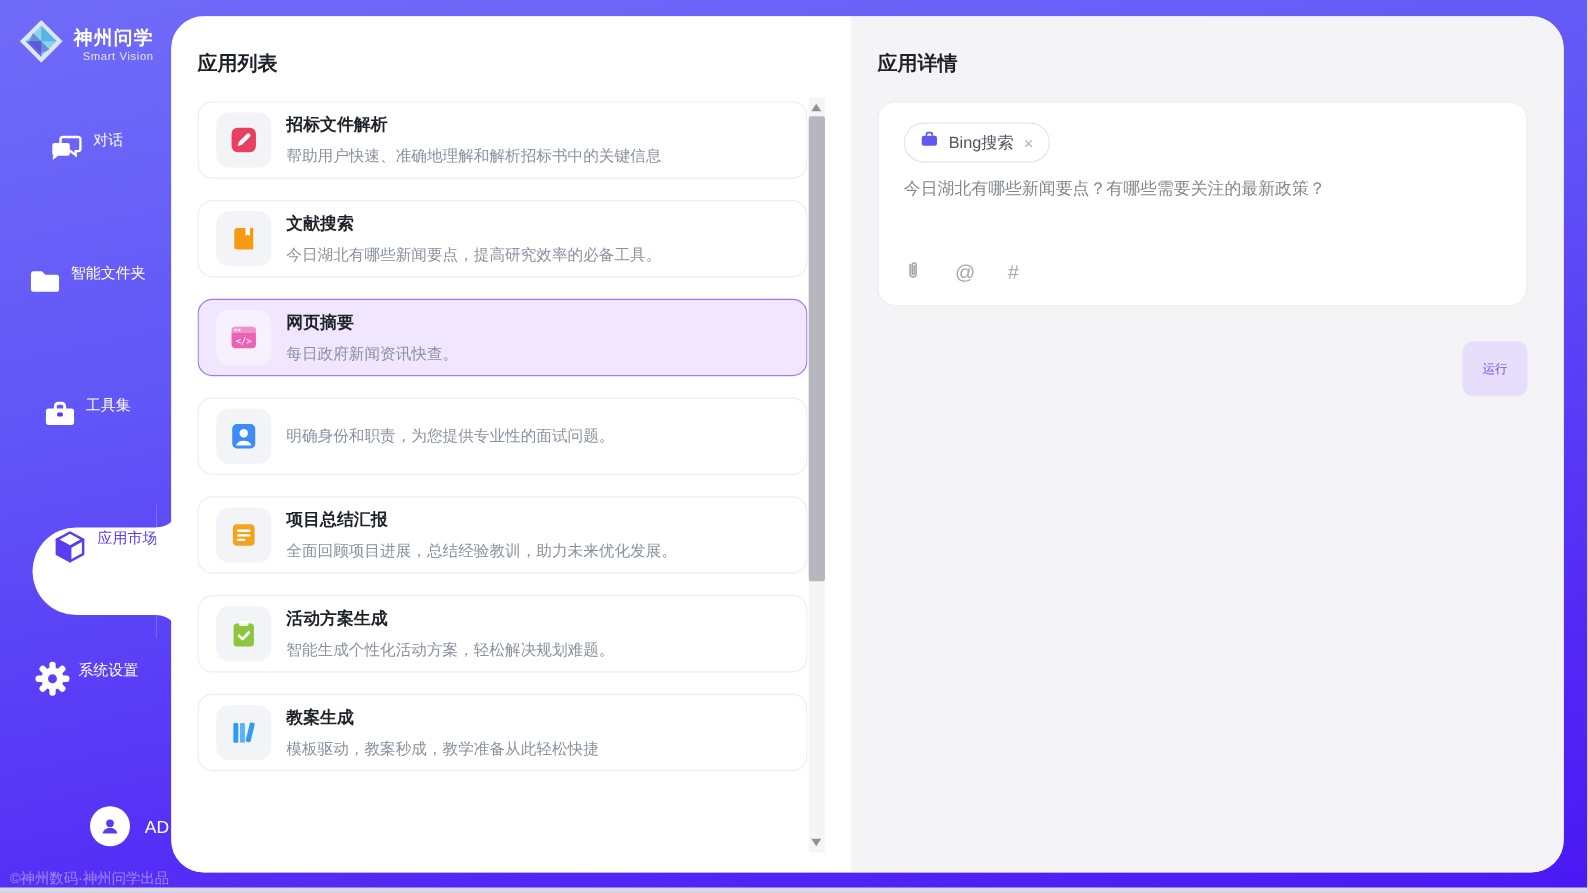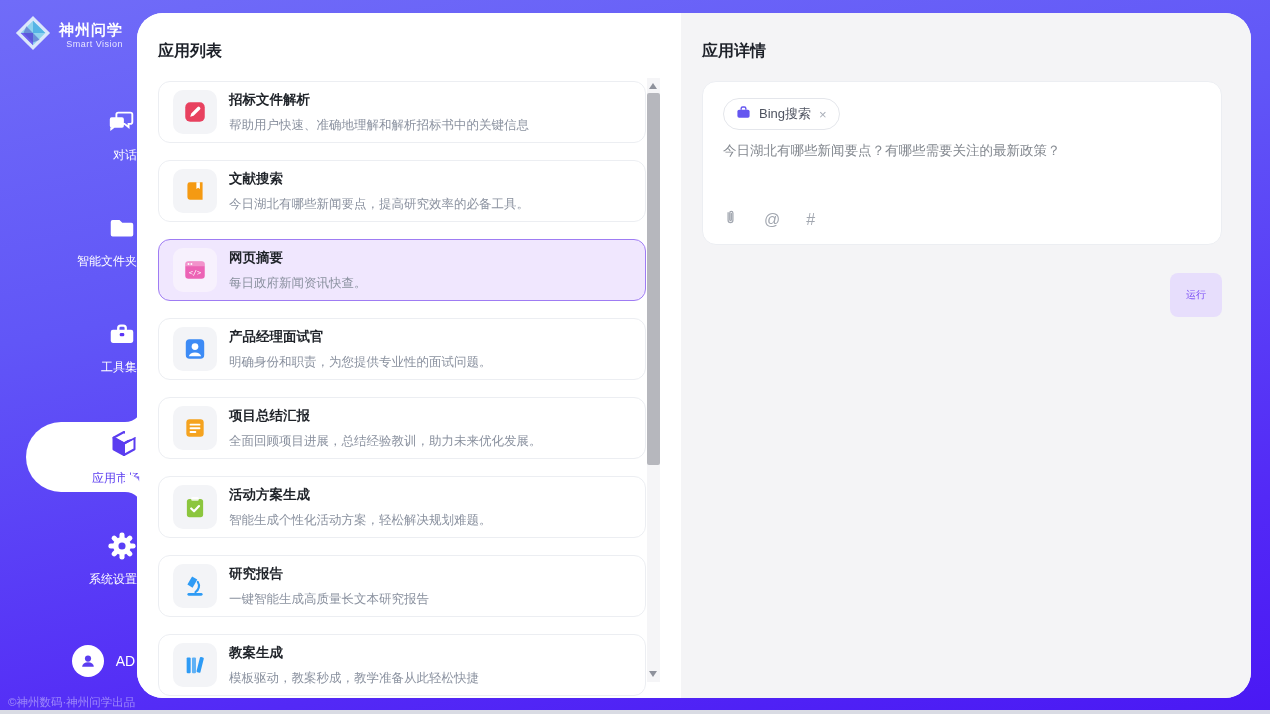--- a/index.html
+++ b/index.html
@@ -8,22 +8,22 @@
   .page { position:relative; width:1270px; height:714px;
           background:linear-gradient(168deg,#706cf8 0%,#6156f7 35%,#5329f6 78%,#4a18f4 100%); overflow:hidden; }
   .bottom-strip { position:absolute; left:0; right:0; bottom:0; height:4px; background:#d9dbe3; }
 
   
   .sidebar { position:absolute; left:0; top:0; width:137px; height:710px; z-index:3; }
   .logo { display:flex; align-items:center; gap:7px; padding:14px 0 0 14px;text-align:right; }
   .logo-text .cn { color:#fff; font-size:15px; font-weight:bold; letter-spacing:1px; line-height:18px; }
   .logo-text .en { color:#e8e6ff; font-size:9px; letter-spacing:.5px; }
   .nav { position:absolute; top:104px; left:0; width:100%; display:flex; flex-direction:column; }
-  .nav-item { position:relative; height:62px; margin-bottom:44px; display:flex; flex-direction:column;
-              align-items:flex-end; justify-content:center; gap:6px; color:#fff; cursor:pointer; }
+  .nav-item { position:relative; height:62px; margin-bottom:44px; display:flex; flex-direction:row;
+              align-items:flex-start; justify-content:center; gap:6px; color:#fff; cursor:pointer; }
   .nav-item .nav-label { font-size:12px; }
   .nav-item.active { height:70px; margin-bottom:36px; margin-left:26px; margin-right:-3px;
                      background:#fff; border-radius:35px 0 0 35px; color:#5b3df0; }
   .nav-item.active::before { content:""; position:absolute; top:-36px; right:-3px; width:18px; height:36px;
                              border-bottom-right-radius:18px; box-shadow:0 18px 0 0 #fff; }
   .nav-item.active::after  { content:""; position:absolute; bottom:-36px; right:-3px; width:18px; height:36px;
                              border-top-right-radius:18px; box-shadow:0 -18px 0 0 #fff; }
   .user-row { position:absolute; top:645px; left:0; width:137px; display:flex; align-items:center;
               justify-content:center; gap:12px;margin-left:35px; }
   .avatar { width:32px; height:32px; border-radius:50%; background:#fff; display:flex; align-items:center;
@@ -204,21 +204,20 @@
   </div>
           <div class="app-card">
     <span class="tile">
               <svg width="26" height="26" viewBox="0 0 24 24">
                 <rect x="3.5" y="3" width="17" height="18" rx="3.5" fill="#3d8bf5"></rect>
                 <circle cx="12" cy="9.8" r="3.1" fill="#fff"></circle>
                 <path d="M6.3 18.8a5.8 4.3 0 0 1 11.4 0z" fill="#fff"></path>
               </svg>
             </span>
     <span class="card-text">
-      <span class="card-title">产品经理面试官</span>
       <span class="card-desc">明确身份和职责，为您提供专业性的面试问题。</span>
     </span>
   </div>
           <div class="app-card">
     <span class="tile">
               <svg width="26" height="26" viewBox="0 0 24 24">
                 <rect x="4" y="4" width="16" height="16" rx="3" fill="#f5a31f"></rect>
                 <rect x="7" y="8" width="10" height="1.7" rx="0.8" fill="#fff"></rect>
                 <rect x="7" y="11.4" width="10" height="1.7" rx="0.8" fill="#fff"></rect>
                 <rect x="7" y="14.8" width="6.2" height="1.7" rx="0.8" fill="#fff"></rect>
@@ -233,33 +232,20 @@
     <span class="tile">
               <svg width="26" height="26" viewBox="0 0 24 24">
                 <rect x="4.5" y="4.5" width="15" height="17" rx="2.5" fill="#8cc63e"></rect>
                 <rect x="8.5" y="2.8" width="7" height="3.4" rx="1.2" fill="#fff" opacity="0.85"></rect>
                 <path d="M8.5 13.4l2.6 2.6 4.6-4.9" stroke="#fff" stroke-width="2" fill="none" stroke-linecap="round" stroke-linejoin="round"></path>
               </svg>
             </span>
     <span class="card-text">
       <span class="card-title">活动方案生成</span>
       <span class="card-desc">智能生成个性化活动方案，轻松解决规划难题。</span>
-    </span>
-  </div>
-          <div class="app-card">
-    <span class="tile">
-              <svg width="26" height="26" viewBox="0 0 24 24">
-                <path d="M9.3 3.3l4.8 2.8-4.3 7.4-4.8-2.8z" fill="#2e9bf5"></path>
-                <path d="M14.6 8.3a6.6 6.6 0 0 1-2.2 9.3" stroke="#2e9bf5" stroke-width="2" fill="none" stroke-linecap="round"></path>
-                <rect x="5" y="18.4" width="14" height="2.5" rx="1.2" fill="#2e9bf5"></rect>
-              </svg>
-            </span>
-    <span class="card-text">
-      <span class="card-title">研究报告</span>
-      <span class="card-desc">一键智能生成高质量长文本研究报告</span>
     </span>
   </div>
           <div class="app-card">
     <span class="tile">
               <svg width="26" height="26" viewBox="0 0 24 24">
                 <rect x="4.3" y="5" width="3.7" height="14.6" rx="1" fill="#2e9bf5"></rect>
                 <rect x="9.2" y="5" width="3.7" height="14.6" rx="1" fill="#2e9bf5" opacity="0.75"></rect>
                 <rect x="14.9" y="4.6" width="3.7" height="14.6" rx="1" fill="#2e9bf5" transform="rotate(14 16.7 12)"></rect>
               </svg>
             </span>

